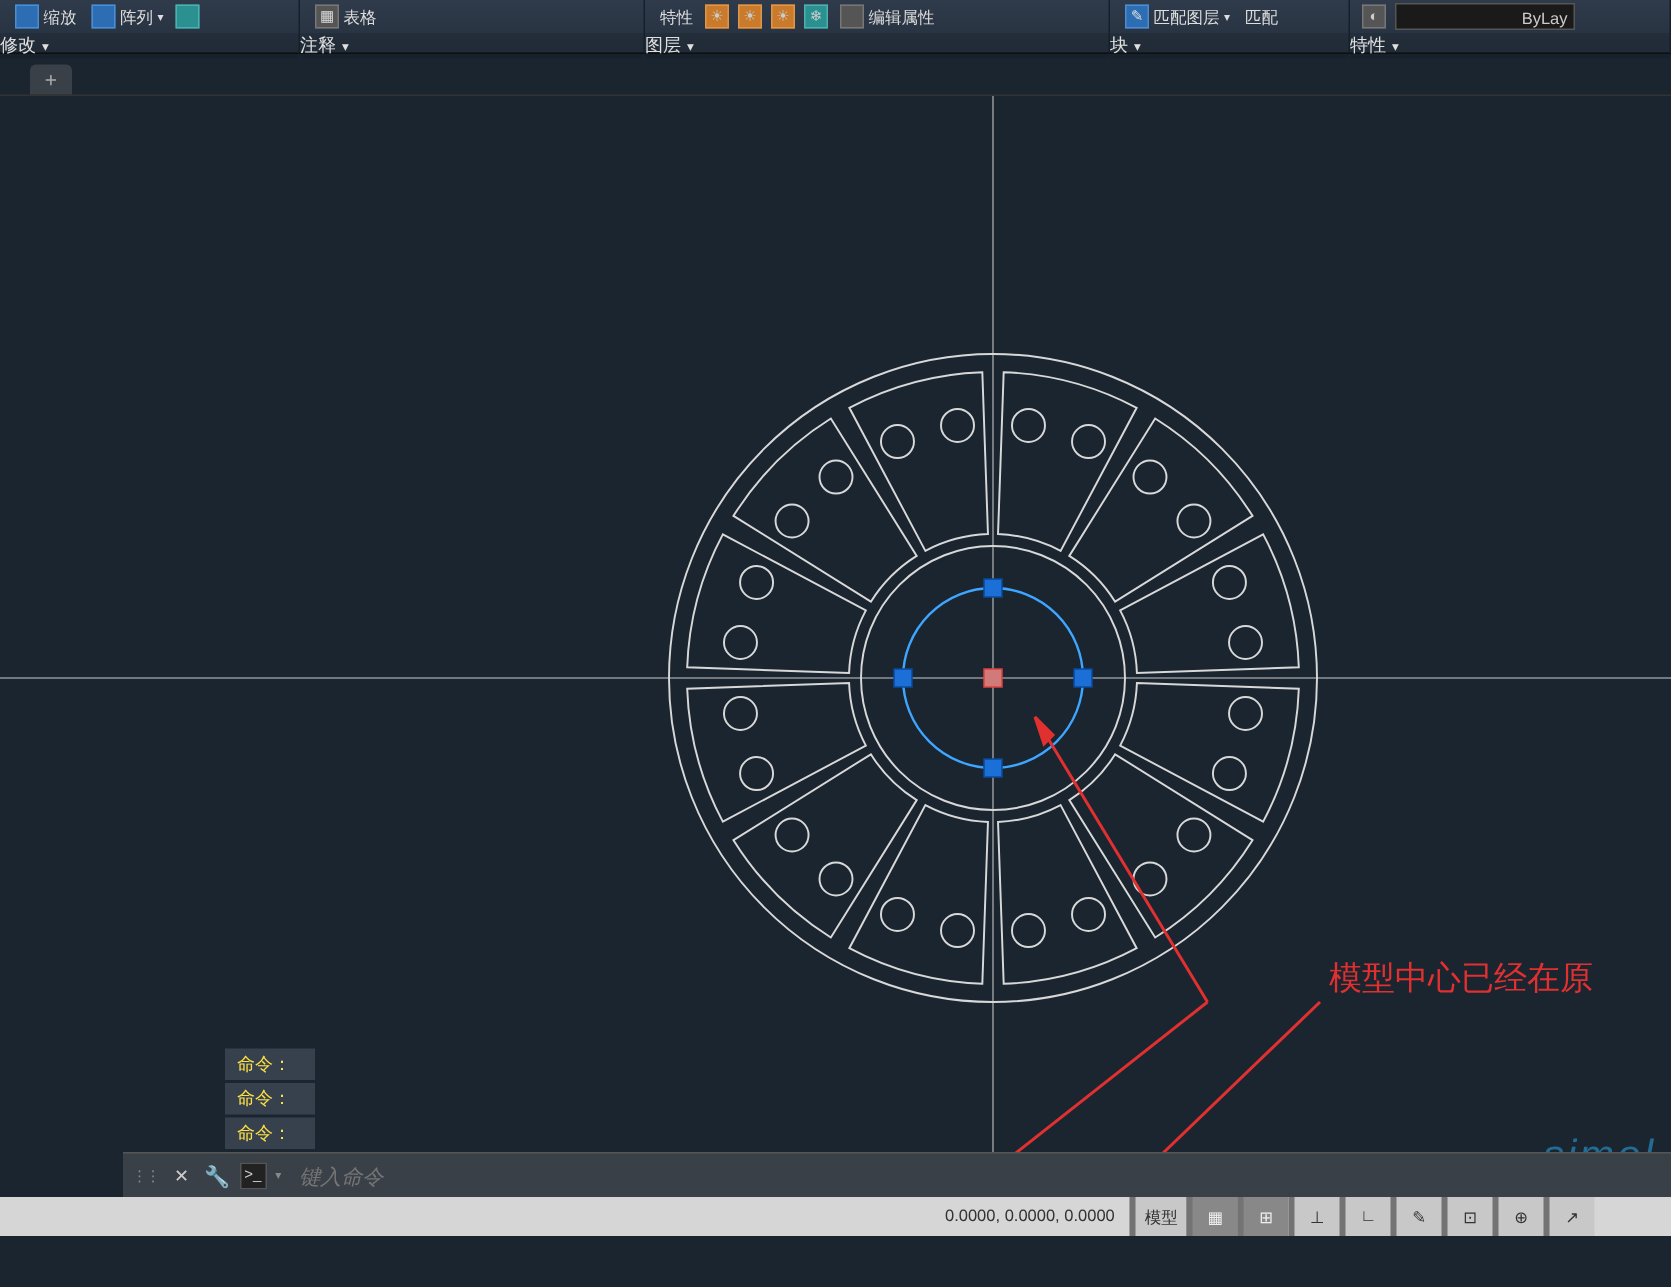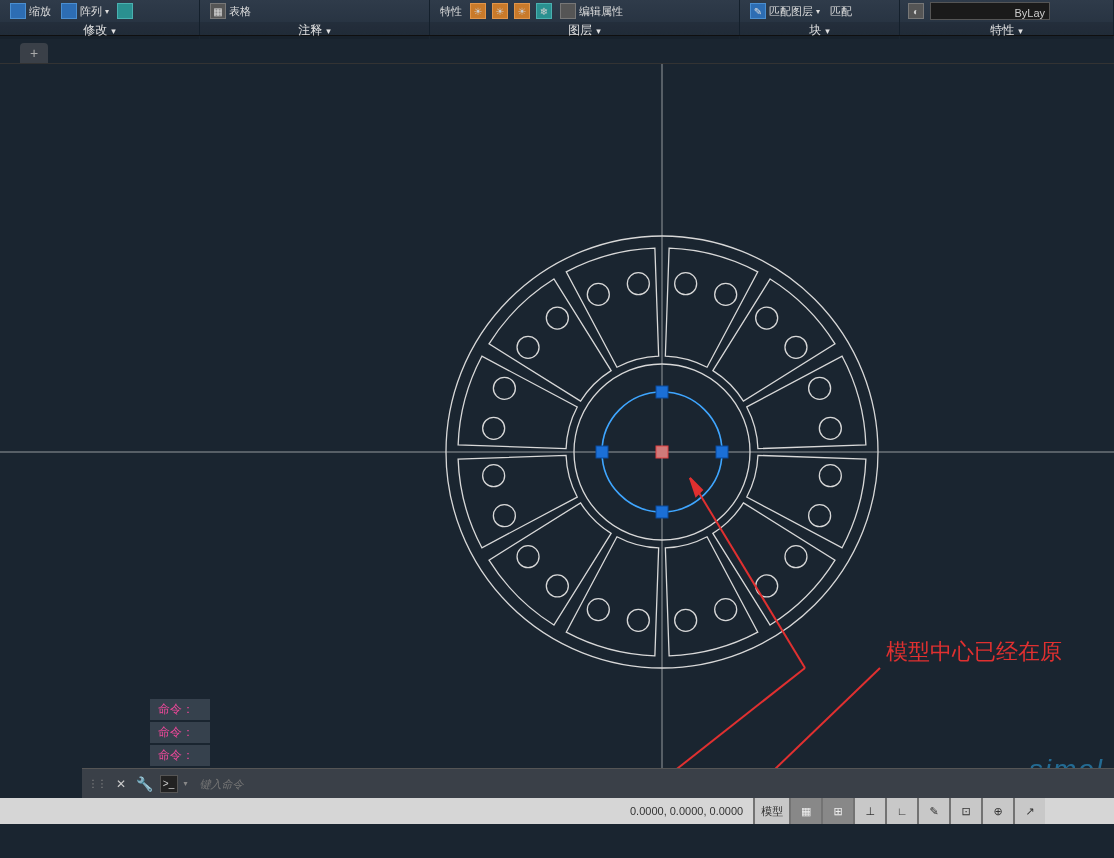--- a/index.html
+++ b/index.html
@@ -2,59 +2,59 @@
 <html><head>
 <meta charset="utf-8">
 <style>
   * { box-sizing: border-box; margin: 0; padding: 0; }
   html, body { width: 1114px; height: 858px; overflow: hidden; font-family: "Microsoft YaHei", Arial, sans-serif; background: #1a2530; color: #ccc; }
   
   
   .ribbon { height: 36px; background: linear-gradient(#2f3b4a, #24303e); display: flex; border-bottom: 1px solid #111; }
   .ribbon-group { display: flex; flex-direction: column; border-right: 1px solid #14202c; }
   .rg-icons { flex: 1; display: flex; align-items: center; gap: 6px; padding: 2px 8px; }
-  .rg-title { height: 20px; font-size: 12px; color: #e0e0e0; text-align: center; display: flex; align-items: center; justify-content: center; gap: 4px; background: rgba(0,0,0,0.1); cursor: pointer; }
+  .rg-title { height: 20px; font-size: 12px; color: #e0e0e0; text-align: center; display: flex; align-items: center; gap: 4px; background: rgba(0,0,0,0.1); cursor: pointer; }
   .rg-title .chev { font-size: 9px; }
   .rbtn { display: flex; align-items: center; gap: 3px; font-size: 11px; color: #ddd; padding: 1px 2px; cursor: pointer; }
   .ricon { width: 16px; height: 16px; display: inline-flex; align-items: center; justify-content: center; font-size: 10px; }
   .ricon.blue { background: #2d6db3; border: 1px solid #4a8ed0; }
   .ricon.orange { background: #c97a2a; border: 1px solid #e0954a; }
   .ricon.cyan { background: #2a9090; border: 1px solid #4ab0b0; }
   .ricon.gray { background: #555; border: 1px solid #777; }
   .bylay-box { width: 120px; height: 18px; border: 1px solid #555; background: #1a1a1a; display: flex; align-items: flex-end; justify-content: flex-end; padding: 0 4px; font-size: 11px; color: #ccc; }
   
   
   .tabstrip { height: 28px; background: #1a2530; display: flex; align-items: flex-end; padding-left: 20px; border-bottom: 1px solid #333; }
   .addtab { width: 28px; height: 20px; background: #3a4048; border-radius: 4px 4px 0 0; display: flex; align-items: center; justify-content: center; color: #aaa; font-size: 14px; cursor: pointer; }
   
   
   .canvas-wrap { position: relative; height: 704px; background: #1a2530; overflow: hidden; }
   .canvas-svg { position: absolute; top:0; left:0; width: 100%; height: 100%; }
   
   
   .cmdhist { position: absolute; left: 150px; bottom: 2px; display: flex; flex-direction: column; gap: 2px; }
-  .cmdline-hist { background: rgba(60,70,82,0.85); color: #ec4899; font-size: 12px; padding: 2px 8px; width: 60px; }
+  .cmdline-hist { background: rgba(60,70,82,0.85); color: #fde047; font-size: 12px; padding: 2px 8px; width: 60px; }
   
   
   .annot { position: absolute; right: 52px; bottom: 100px; color: #e03030; font-size: 22px; line-height: 1.4; }
   .watermark { position:absolute; right:10px; bottom:-18px; color:#2a9bd6; font-size:28px; opacity:0.6; font-style:italic; letter-spacing:2px;}
   
   
   .cmdbar { height: 30px; background: #3a4048; display: flex; align-items: center; padding: 0 6px; gap: 6px; border-top:1px solid #555; margin-left:82px; }
   .cmdbar-left { width: 82px; height:30px; position:absolute; left:0; background:#1a2530; }
   .cmd-handle { color:#888; font-size:10px; letter-spacing:-1px; }
   .cmd-x { color:#ccc; font-size:12px; padding:0 4px; cursor:pointer; }
   .cmd-wrench { color:#bbb; font-size:14px; cursor:pointer; }
   .cmd-prompt { width:18px; height:18px; background:#222; color:#ccc; font-size:10px; display:flex; align-items:center; justify-content:center; border:1px solid #555; }
-  .cmd-input { flex:1; background:transparent; border:none; color:#888; font-size:11px; font-style:italic; outline:none; padding-left:6px; }
+  .cmd-input { flex:1; background:transparent; border:none; color:#888; font-size:14px; font-style:italic; outline:none; padding-left:6px; }
   
   
   .statusbar { height: 26px; background: #d6d6d6; display: flex; align-items: center; font-size: 11px; color: #333; position:relative; }
   .coords { margin-left: 620px; padding: 0 10px; }
-  .sbtn { padding: 2px 6px; border-left:2px solid #737373; height:100%; display:flex; align-items:center; cursor:pointer; background:#c8c8c8; }
+  .sbtn { padding: 2px 6px; border-left:4px solid #737373; height:100%; display:flex; align-items:center; cursor:pointer; background:#c8c8c8; }
   .sbtn.dark { background:#888; color:#eee; }
   .sicon { width:18px; height:18px; display:flex; align-items:center; justify-content:center; }
 </style>
 </head>
 <body>
 
 <div class="ribbon">
   <div class="ribbon-group" style="width:200px">
     <div class="rg-icons">
       <span class="rbtn">

